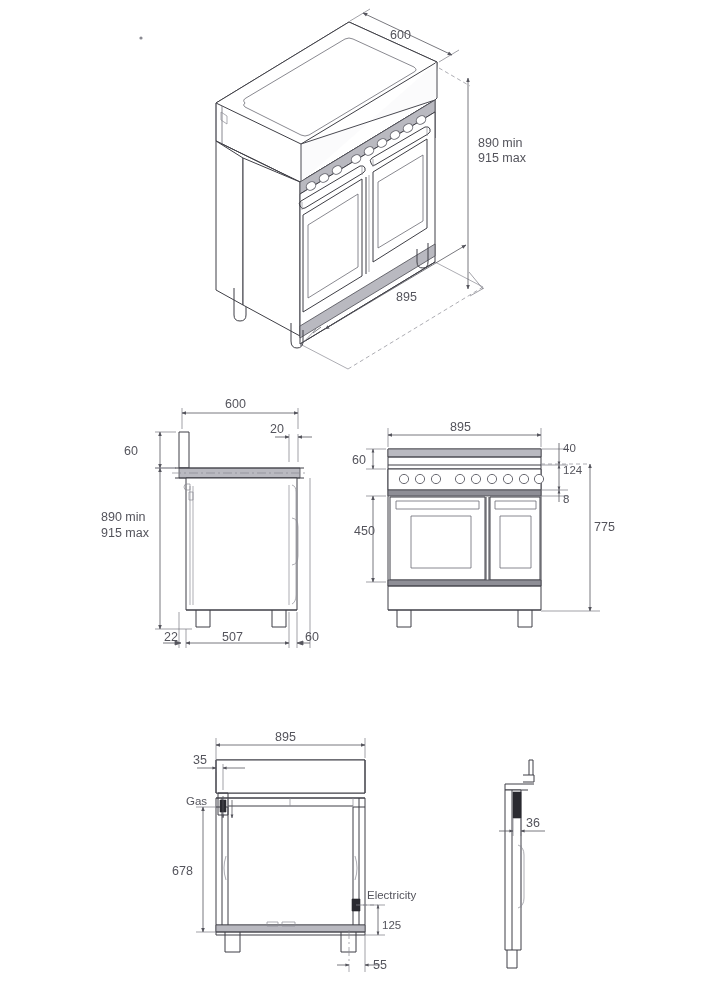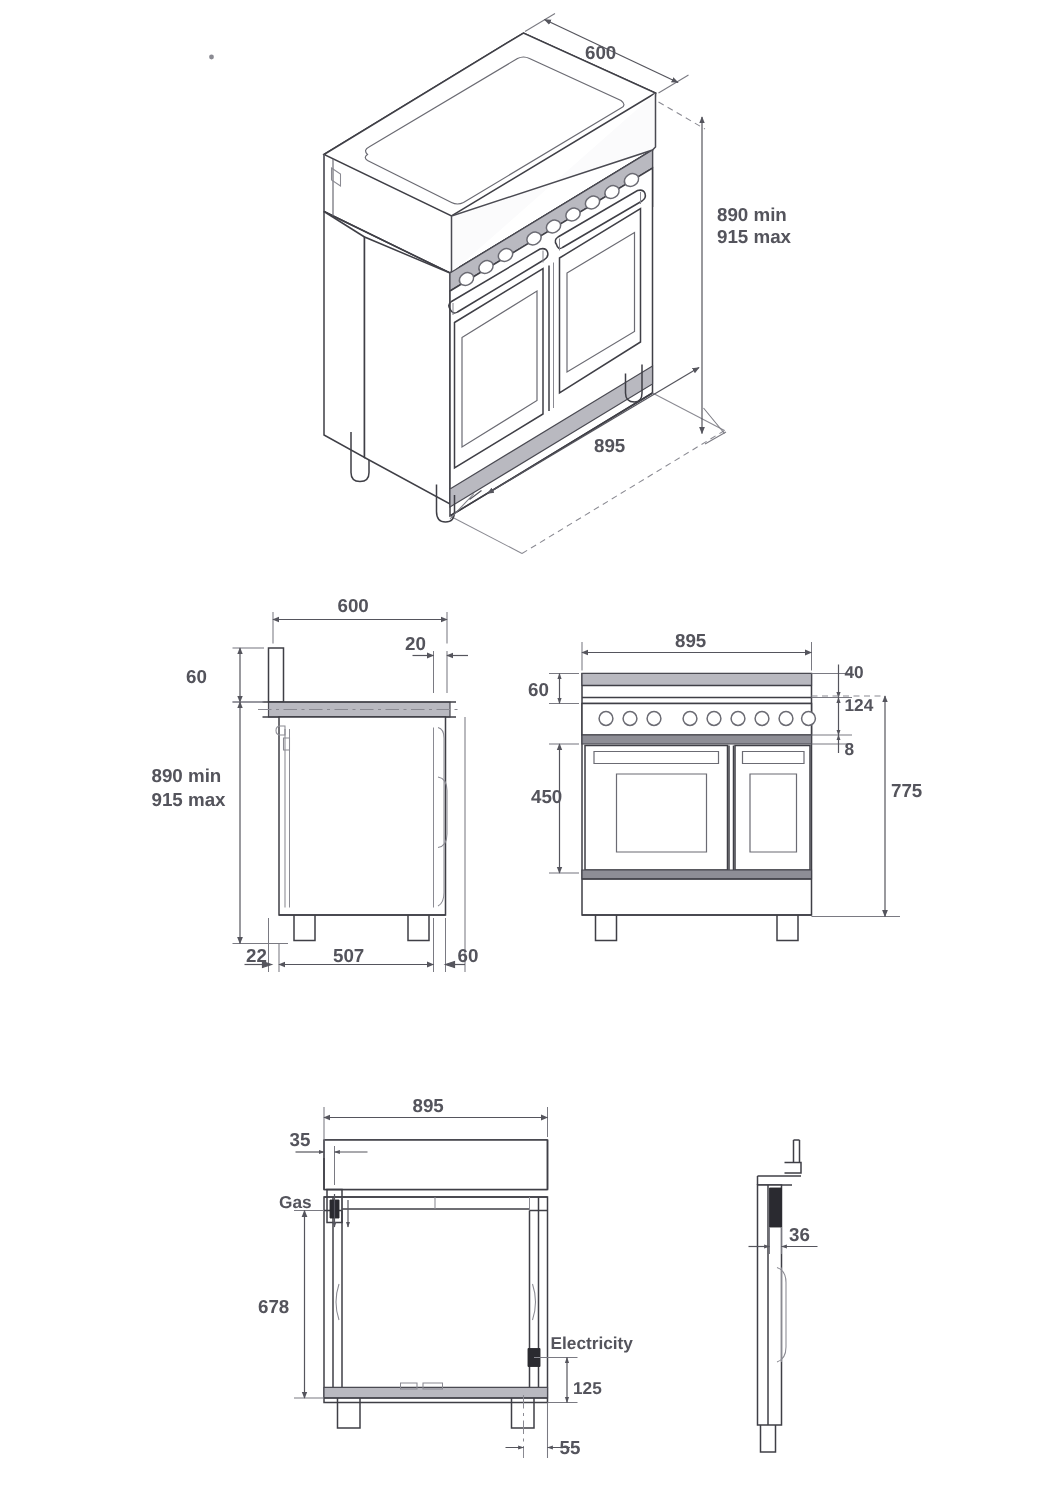--- a/index.html
+++ b/index.html
@@ -12,21 +12,20 @@
     position: relative;
     font-family: "Liberation Sans", sans-serif;
     color: #5a5a5a;
     overflow: hidden;
   }
   .sheet {
     position: absolute;
     inset: 0;
     width: 702px;
     height: 991px;
-    font-weight: bold;
   }
   svg.drawing {
     position: absolute;
     left: 0; top: 0;
     width: 702px;
     height: 991px;
     display: block;
   }
   
   .obj      { fill: none; stroke: #3f3f46; stroke-width: 1; }

